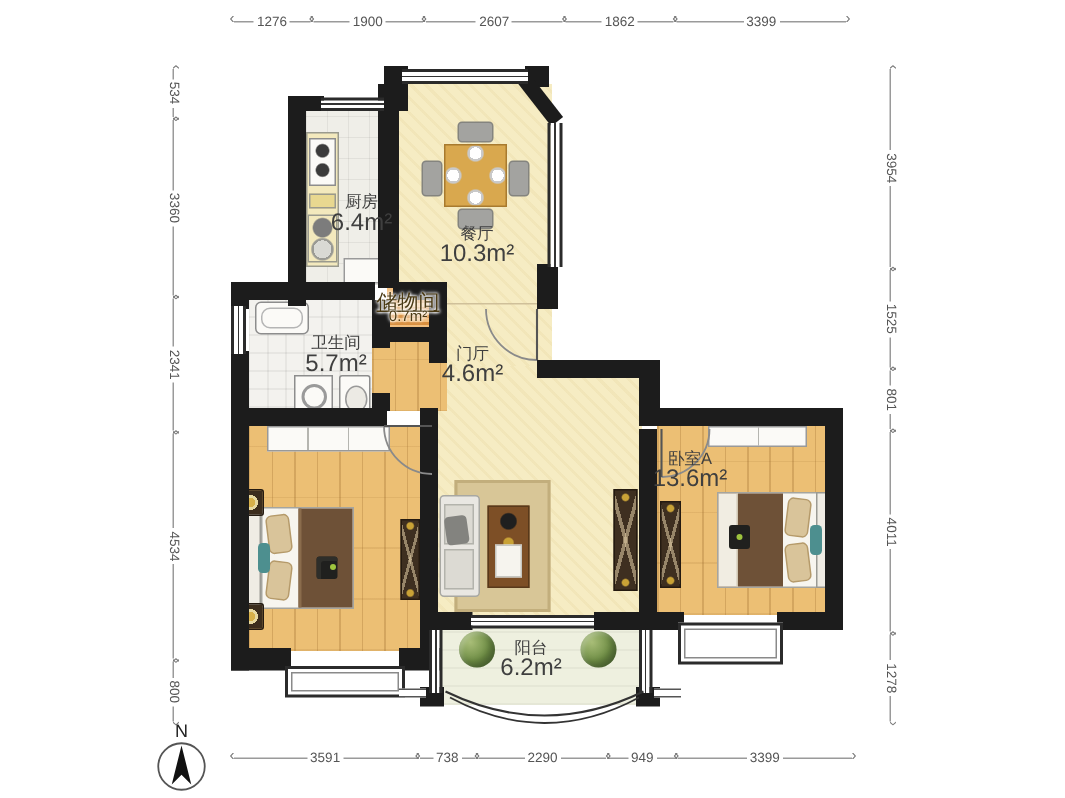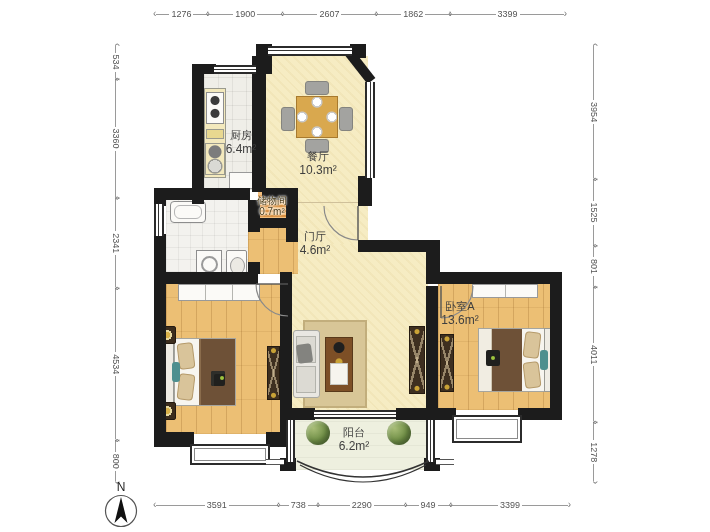--- a/index.html
+++ b/index.html
@@ -35,22 +35,22 @@
   .tub{background:#fbfaf7;border:1px solid #8d8d8d;border-radius:4px;}
   .tub::after{content:"";position:absolute;inset:3px;border:1px solid #b5b5b5;border-radius:6px;}
   .washer{background:#fbfaf7;border:1px solid #8d8d8d;}
   .washer::after{content:"";position:absolute;left:4px;top:5px;width:13px;height:13px;border:2px solid #9a9a9a;border-radius:50%;}
   .toilet{background:#fbfaf7;border:1px solid #8d8d8d;border-radius:2px;}
   .toilet::after{content:"";position:absolute;left:3px;top:6px;width:13px;height:16px;background:#eceae4;border:1px solid #9a9a9a;border-radius:50%;}
   .plant{border-radius:50%;background:radial-gradient(circle at 32% 30%,#a8bd77,#6d8c44 55%,#55743a);box-shadow:inset -3px -3px 4px rgba(0,0,0,.25),inset 2px 2px 3px rgba(255,255,255,.25);}
   
   .rlabel{position:absolute;z-index:6;text-align:center;color:#3f3f3f;pointer-events:none;}
   .rlabel .nm{display:block;font-size:11px;line-height:13px;}
-  .rlabel .ar{display:block;font-size:12px;line-height:14px;}
-  .rlabel.tiny .nm{font-size:10px;line-height:10px;color:#4a3a14;text-shadow:0 0 2px #fff,0 0 2px #fff,0 0 3px #fff;}
+  .rlabel .ar{display:block;font-size:16px;line-height:14px;}
+  .rlabel.tiny .nm{font-size:14px;line-height:10px;color:#4a3a14;text-shadow:0 0 2px #fff,0 0 2px #fff,0 0 3px #fff;text-decoration:underline;}
   .rlabel.tiny .ar{font-size:10px;line-height:11px;color:#4a3a14;text-shadow:0 0 2px #fff,0 0 2px #fff,0 0 3px #fff;}
   
   .dim-strip{position:absolute;display:flex;z-index:7;height:12px;}
   .dim-strip.vert{transform:rotate(90deg);transform-origin:top left;}
   .dim-seg{position:relative;display:flex;align-items:center;justify-content:center;height:12px;}
   .dim-seg::before{content:"";position:absolute;left:1px;right:1px;top:50%;border-top:1px solid #9a9a9a;}
   .dim-seg .dlab{position:relative;z-index:1;background:#fff;padding:0 2px;font-size:9px;color:#555;line-height:12px;white-space:nowrap;}
   .dim-seg .da{position:absolute;top:50%;transform:translateY(-55%);z-index:1;font-size:10px;color:#777;line-height:10px;}
   .dim-seg .da.l{left:-2px;}
   .dim-seg .da.r{right:-2px;}
@@ -198,20 +198,24 @@
     <span class="ar">6.4m²</span>
   </div>
   <div class="rlabel" style="left:282px;top:150px;width:72px;">
     <span class="nm">餐厅</span>
     <span class="ar">10.3m²</span>
   </div>
   <div class="rlabel tiny" style="left:246px;top:196px;width:52px;">
     <span class="nm">储物间</span>
     <span class="ar">0.7m²</span>
   </div>
+  <div class="rlabel" style="left:188px;top:223px;width:72px;">
+    <span class="nm">卫生间</span>
+    <span class="ar">5.7m²</span>
+  </div>
   <div class="rlabel" style="left:285px;top:230px;width:60px;">
     <span class="nm">门厅</span>
     <span class="ar">4.6m²</span>
   </div>
   <div class="rlabel" style="left:424px;top:300px;width:72px;">
     <span class="nm">卧室A</span>
     <span class="ar">13.6m²</span>
   </div>
   <div class="rlabel" style="left:318px;top:426px;width:72px;">
     <span class="nm">阳台</span>

